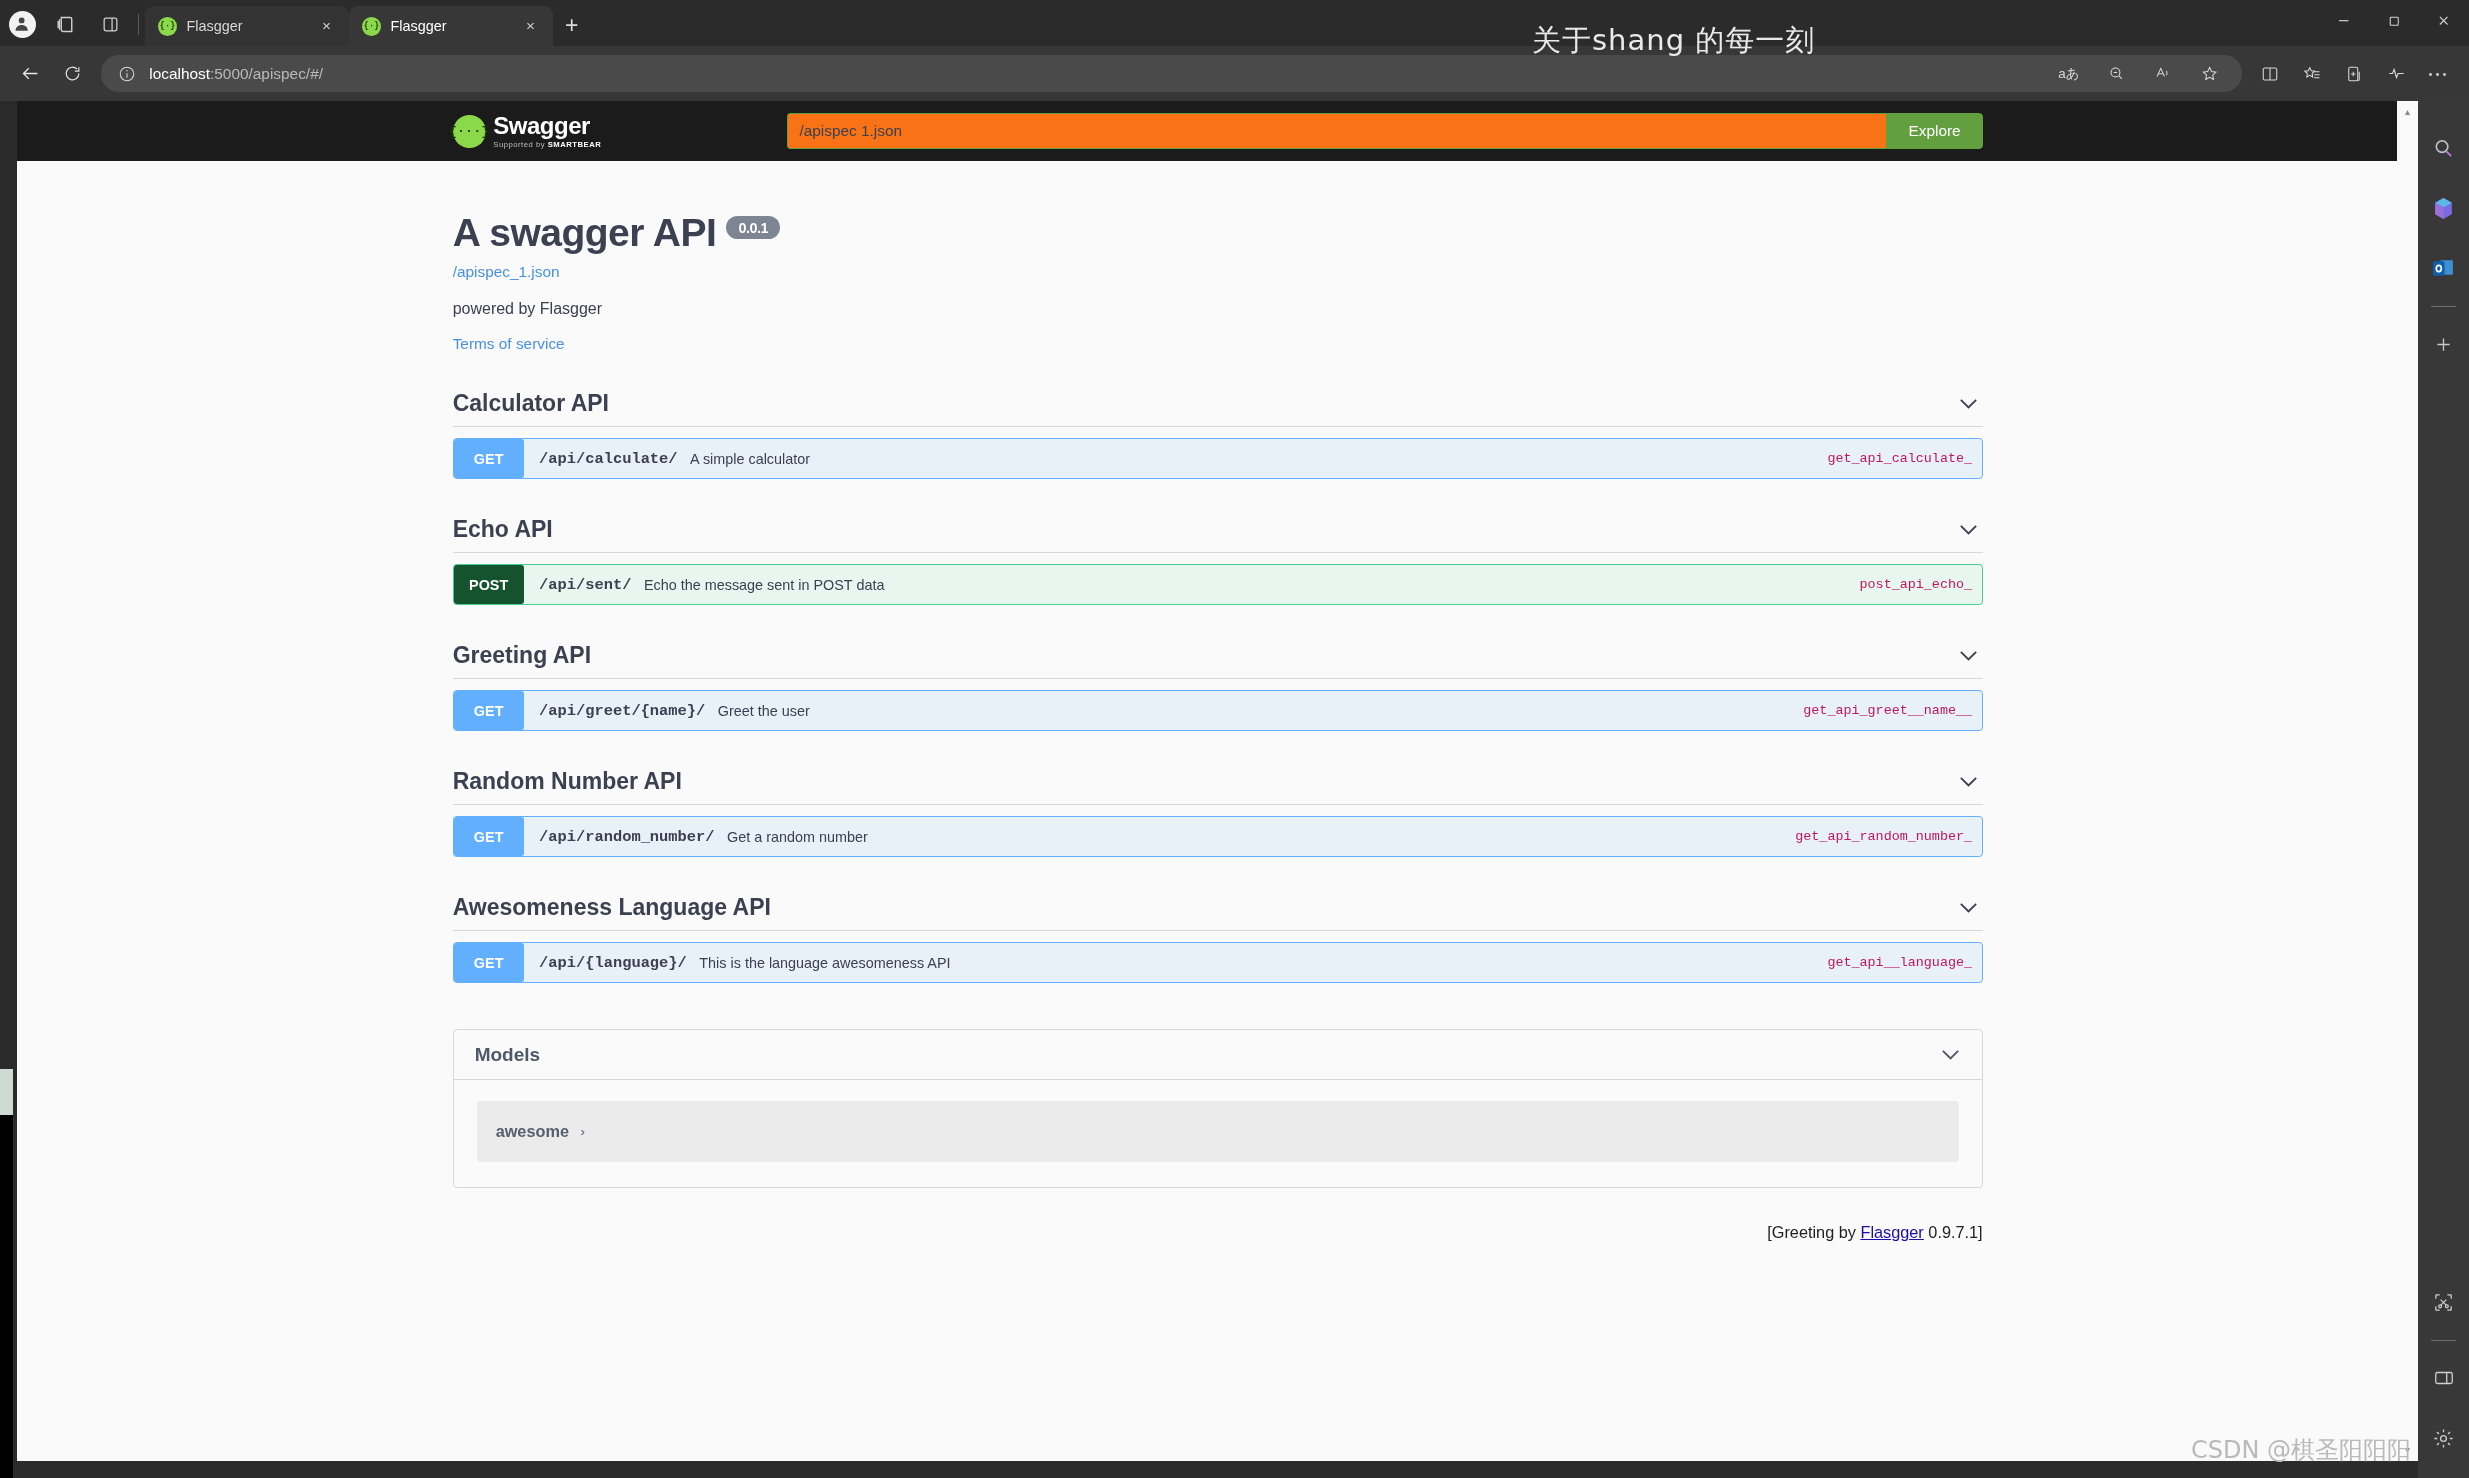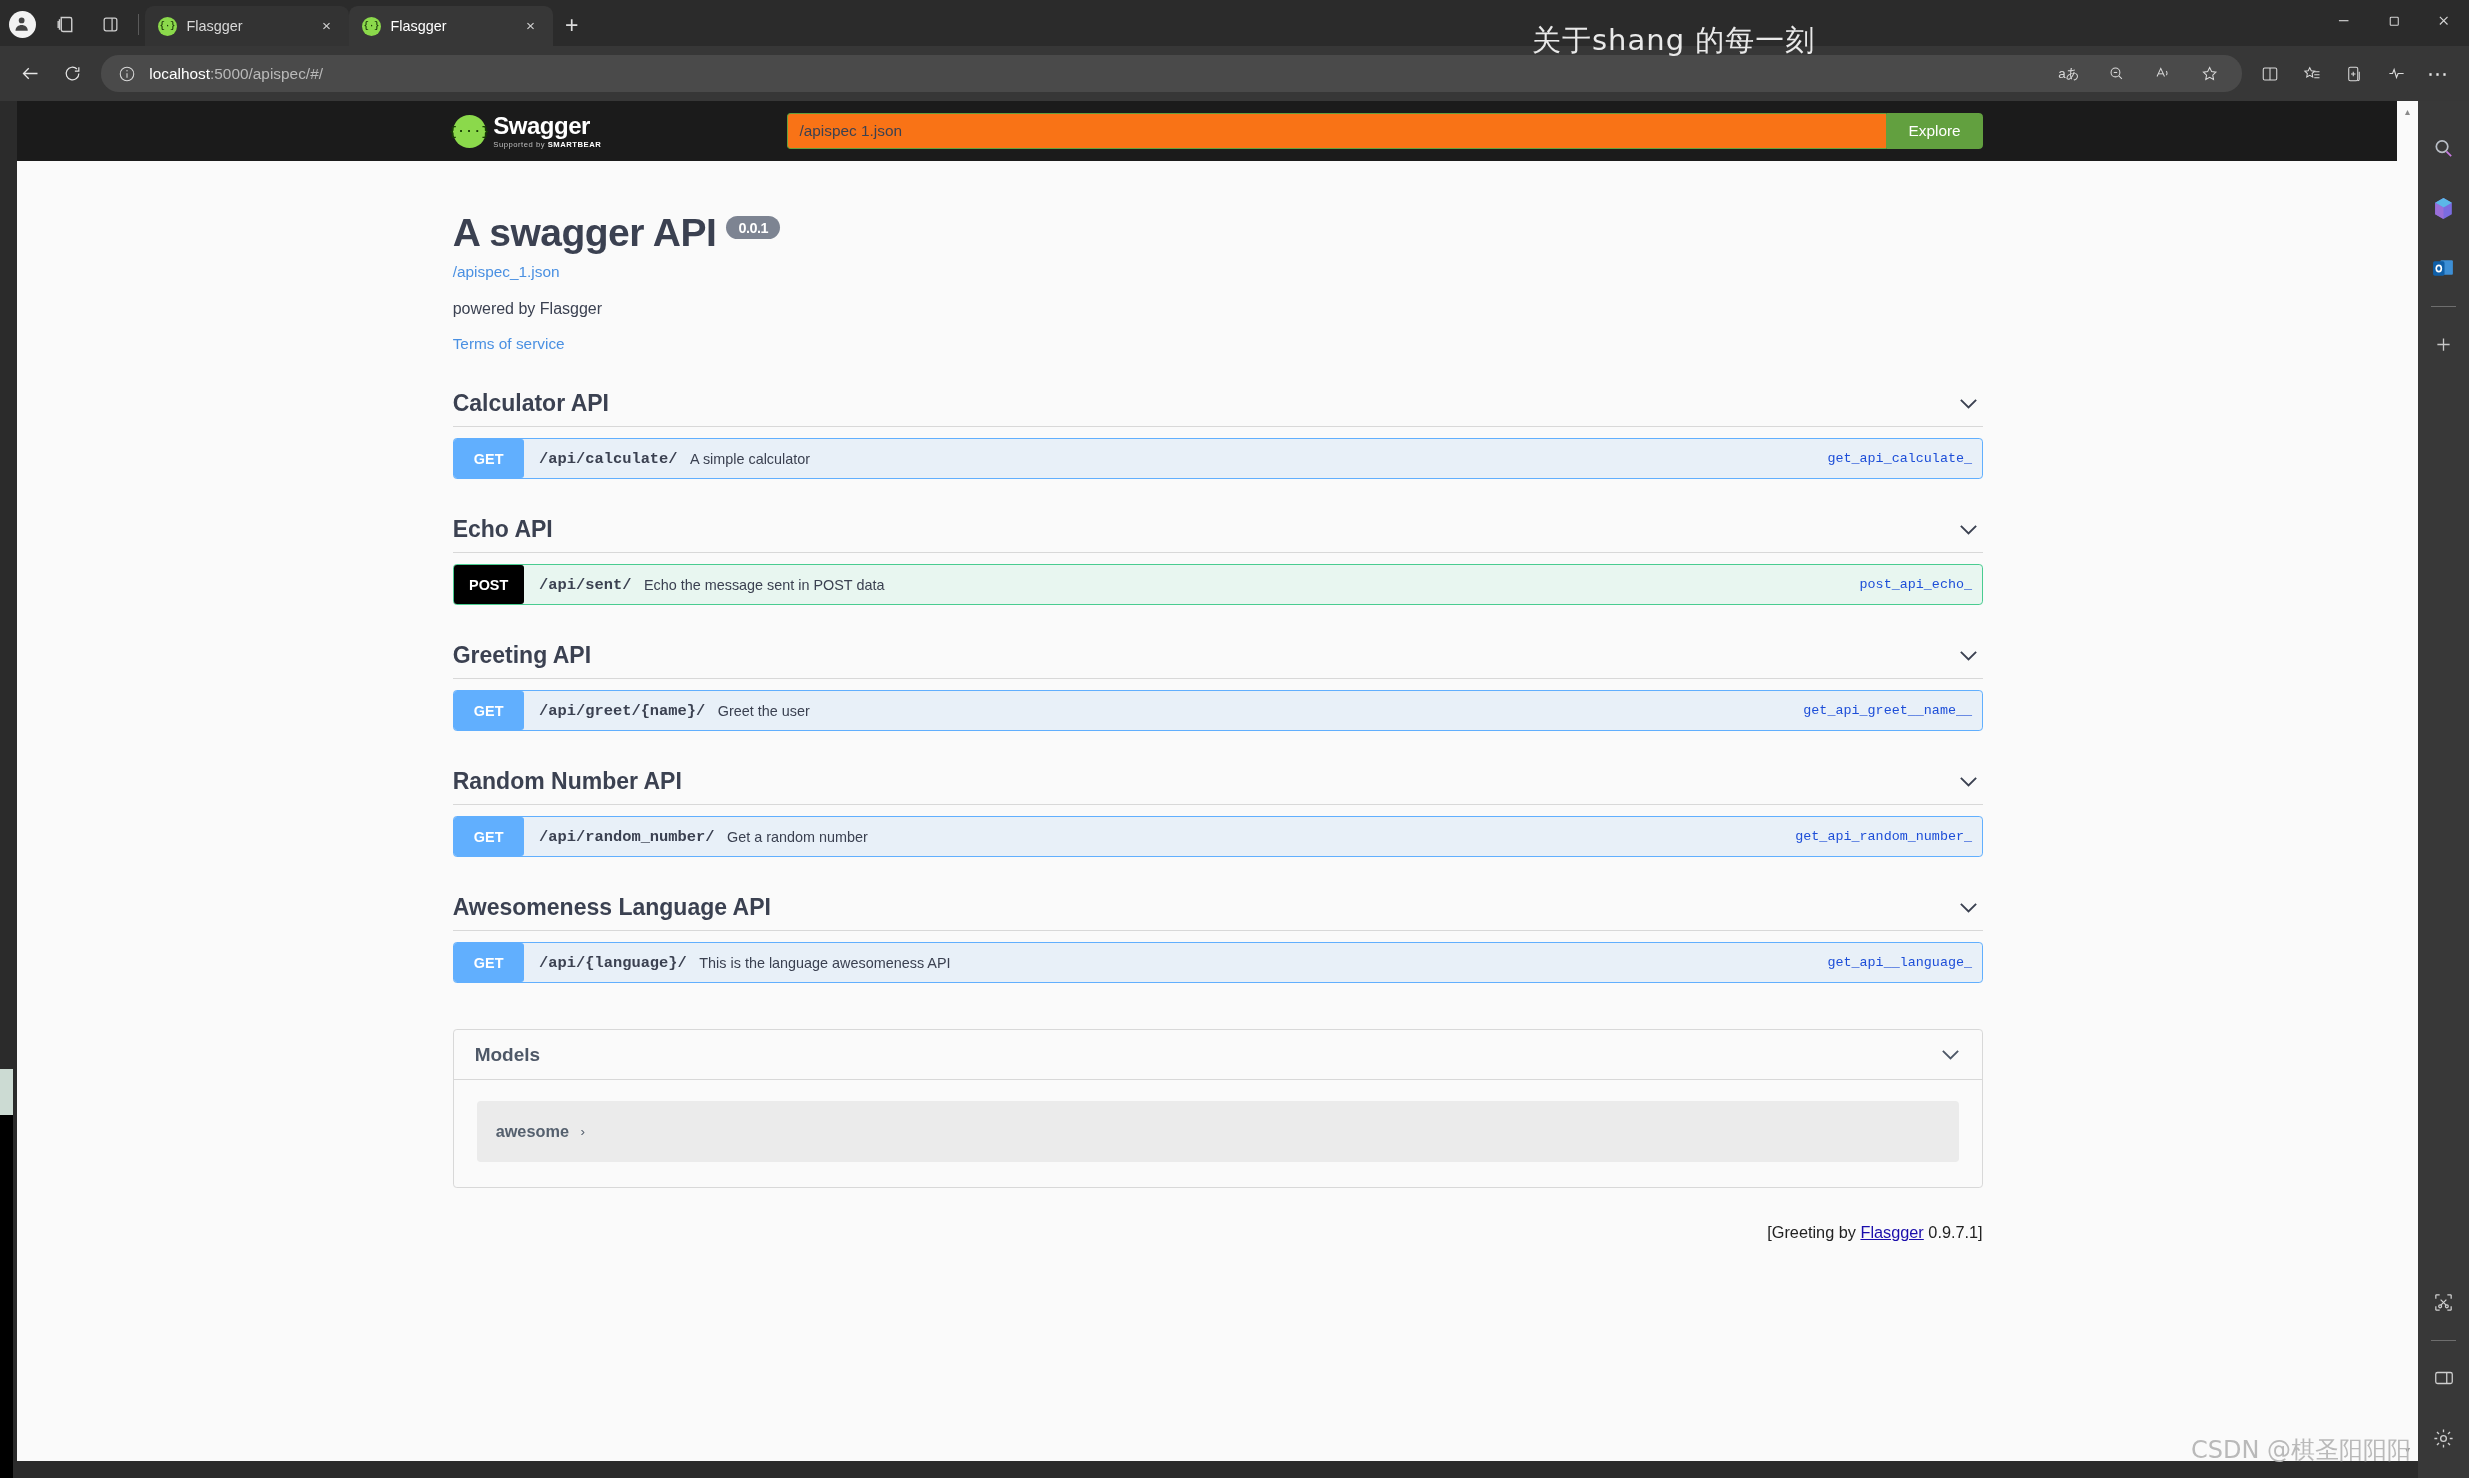--- a/index.html
+++ b/index.html
@@ -159,28 +159,28 @@
     border-radius: 3.8px; height: 41px; padding: 0 3.8px 0 0;
   }
   .op-row.get { background: #e8f0f8; border: 1px solid #61affe; }
   .op-row.post { background: #e8f6f0; border: 1px solid #49cc90; }
   .verb {
     width: 70px; height: 100%; display: flex; align-items: center; justify-content: center;
     color: #ffffff; font-size: 14.4px; font-weight: bold; border-radius: 2.9px;
     font-family: "Liberation Sans", sans-serif; flex: 0 0 auto;
   }
   .verb.get { background: #61affe; }
-  .verb.post { background: #000000; }
+  .verb.post { background: #14532d; }
   .op-path {
     font-family: "Liberation Mono", monospace; font-size: 15.4px;
     color: #3b4151; font-weight: bold; margin-left: 15.4px; flex: 0 0 auto;
   }
   .op-desc { font-size: 14.4px; color: #3b4151; margin-left: 12.5px; flex: 1 1 auto; }
   .op-id {
-    font-family: "Liberation Mono", monospace; font-size: 13.4px; color: #1d4ed8;
+    font-family: "Liberation Mono", monospace; font-size: 13.4px; color: #be185d;
     margin-right: 5.8px; flex: 0 0 auto;
   }
 
   .models-box { margin-top: 46px; border: 1px solid #d8d8d8; border-radius: 3.8px; background: transparent; }
   .models-head {
     display: flex; align-items: center; justify-content: space-between;
     padding: 13.4px 17.3px 13.4px 21px; border-bottom: 1px solid #d8d8d8;
   }
   .models-title { font-size: 19px; font-weight: bold; color: #4e5867; }
   .models-body { padding: 21px 23px 25px 23px; }

